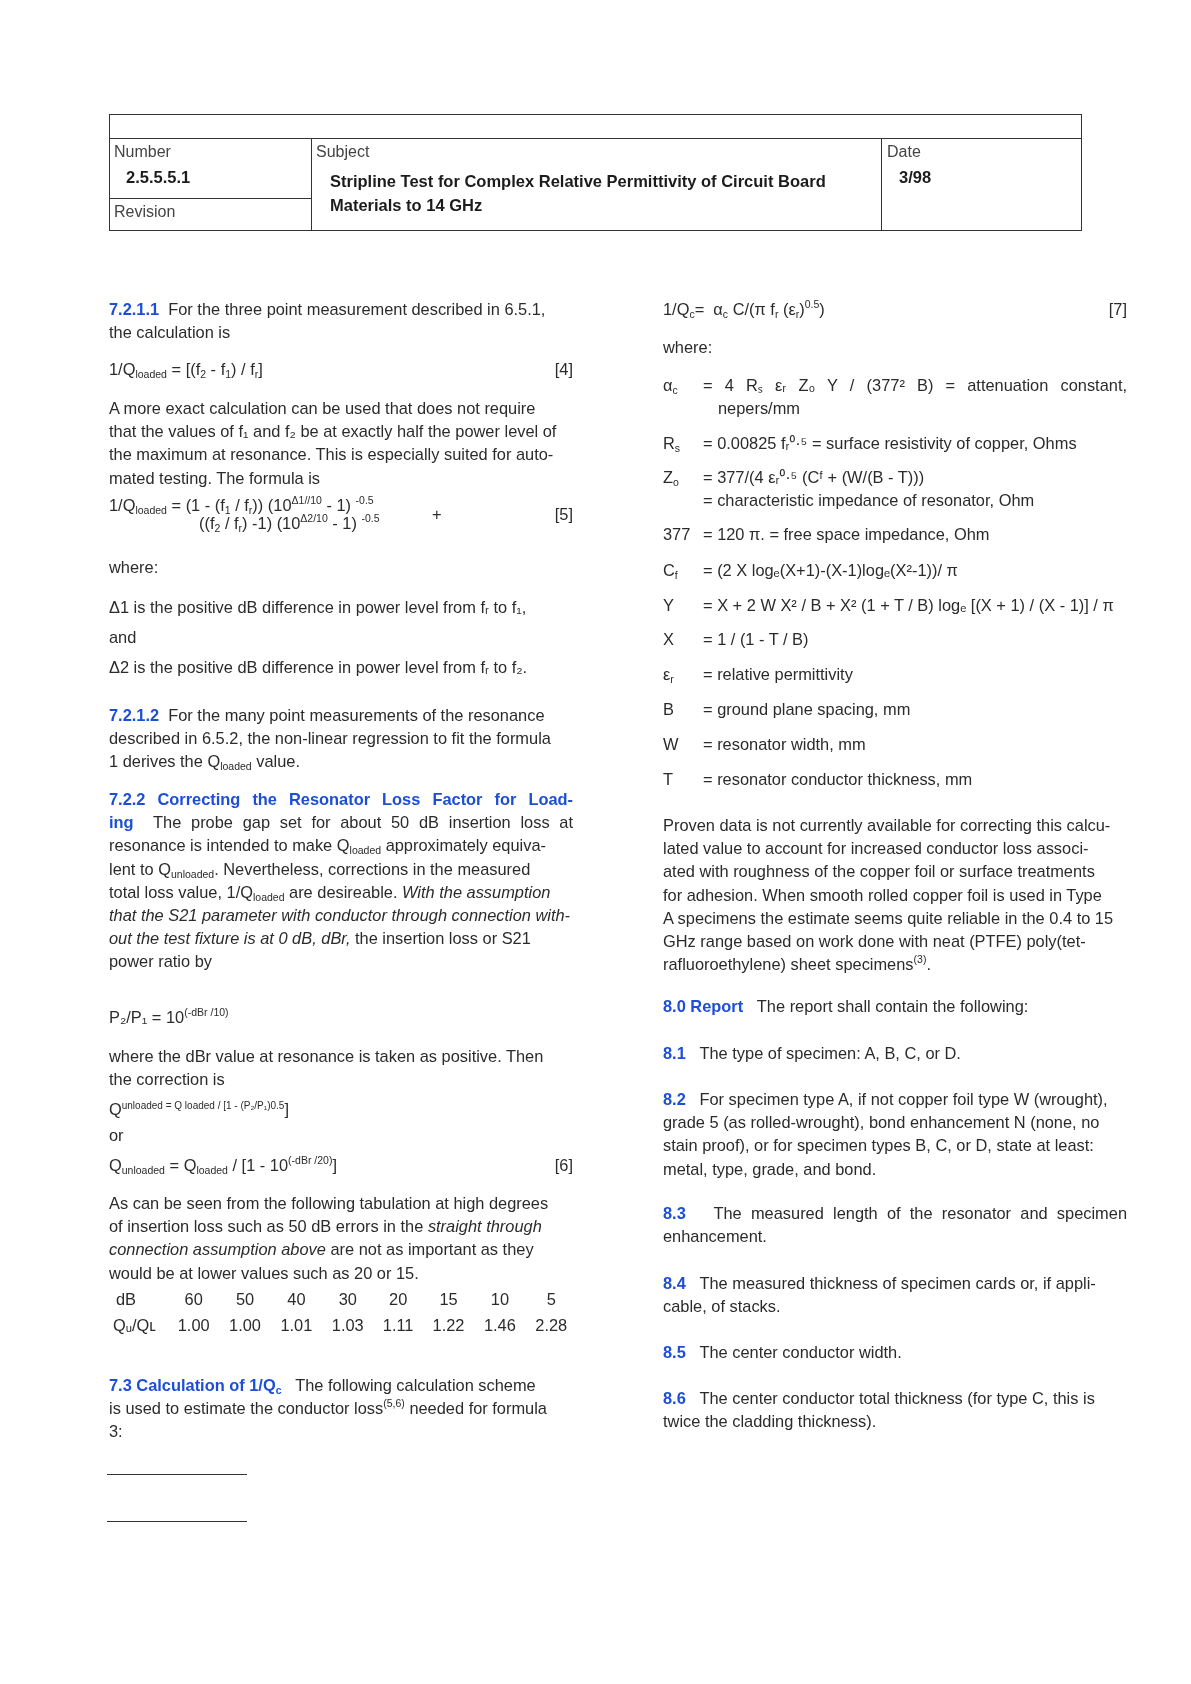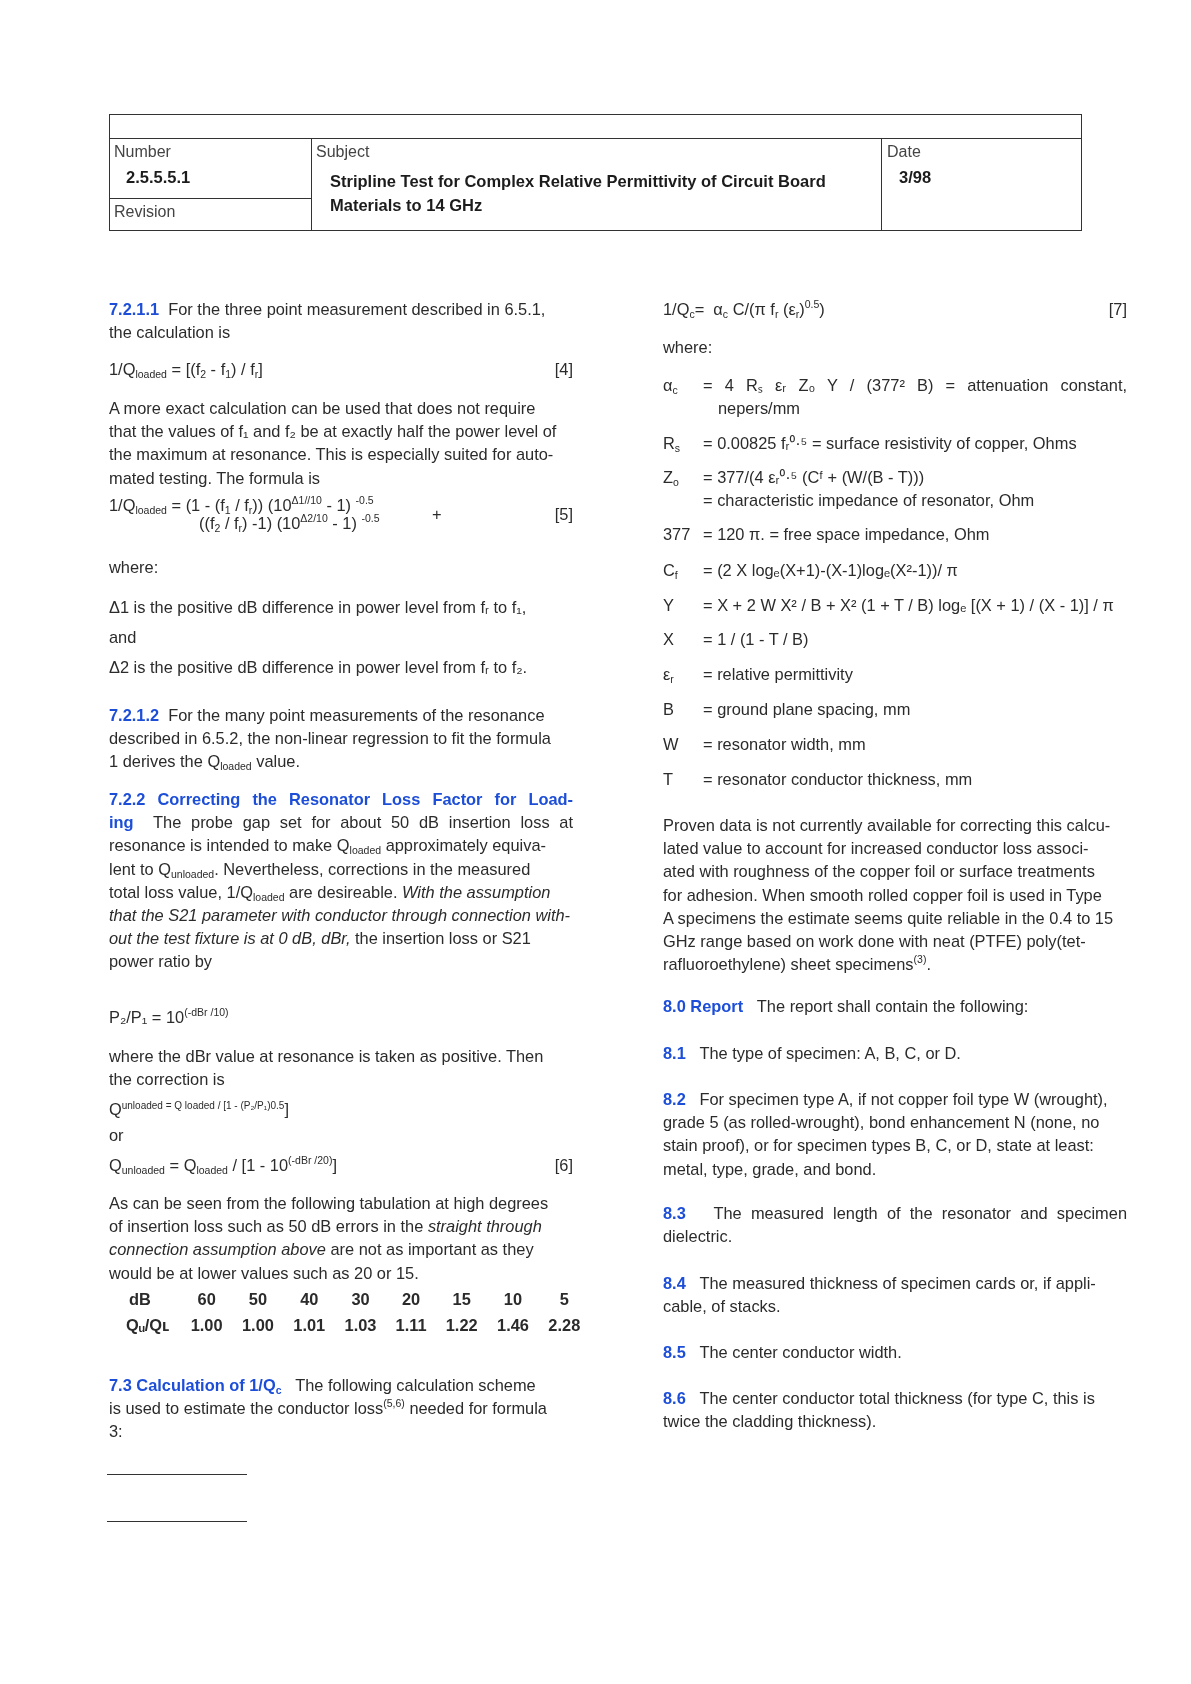--- a/index.html
+++ b/index.html
@@ -19,21 +19,21 @@
     .col p { margin: 0; }
     .blk { position: absolute; left: 0; right: 0; }
     .just { text-align: justify; }
     b.h { font-weight: bold; color: #1d4ed8; }
     sub { font-size: 10.5px; vertical-align: -3px; line-height: 0; }
     sup { font-size: 10.5px; vertical-align: 7px; line-height: 0; }
     .eqn { position: absolute; right: 0; }
     .deflist .row { position: absolute; left: 0; right: 0; }
     .deflist .sym { position: absolute; left: 0; }
     .deflist .txt { position: absolute; left: 55px; right: 0; }
-    table.qtab { border-collapse: collapse; position: absolute; left: 17px; font-weight: bold; }
+    table.qtab { border-collapse: collapse; position: absolute; left: 4px; }
     table.qtab td { padding: 0; font-size: 16.4px; text-align: center; height: 26px; }
     .fnline { position: absolute; left: 107px; width: 140px; border-top: 1.3px solid #333; }
     .small-eq { font-size: 10px; }
   </style>
 </head>
 <body>
 
 <div class="hdr">
   <div class="topband"></div>
   <div class="vline" style="left:201px;"></div>
@@ -231,21 +231,21 @@
 
   <div class="blk just" style="top:790px;">
     <p><b class="h">8.2</b>&nbsp;&nbsp;&nbsp;<span>For specimen type A, if not copper foil type W (wrought),</span></p>
     <p>grade 5 (as rolled-wrought), bond enhancement N (none, no</p>
     <p>stain proof), or for specimen types B, C, or D, state at least:</p>
     <p>metal, type, grade, and bond.</p>
   </div>
 
   <div class="blk just" style="top:904px;">
     <p style="text-align-last:justify;"><b class="h">8.3</b>&nbsp;&nbsp;&nbsp;<span>The measured length of the resonator and specimen</span></p>
-    <p>dielectric.</p>
+    <p>enhancement.</p>
   </div>
 
   <div class="blk just" style="top:974px;">
     <p><b class="h">8.4</b>&nbsp;&nbsp;&nbsp;<span>The measured thickness of specimen cards or, if appli-</span></p>
     <p>cable, of stacks.</p>
   </div>
 
   <p class="blk" style="top:1043px;"><b class="h">8.5</b>&nbsp;&nbsp;&nbsp;<span>The center conductor width.</span></p>
 
   <div class="blk" style="top:1089px;">

